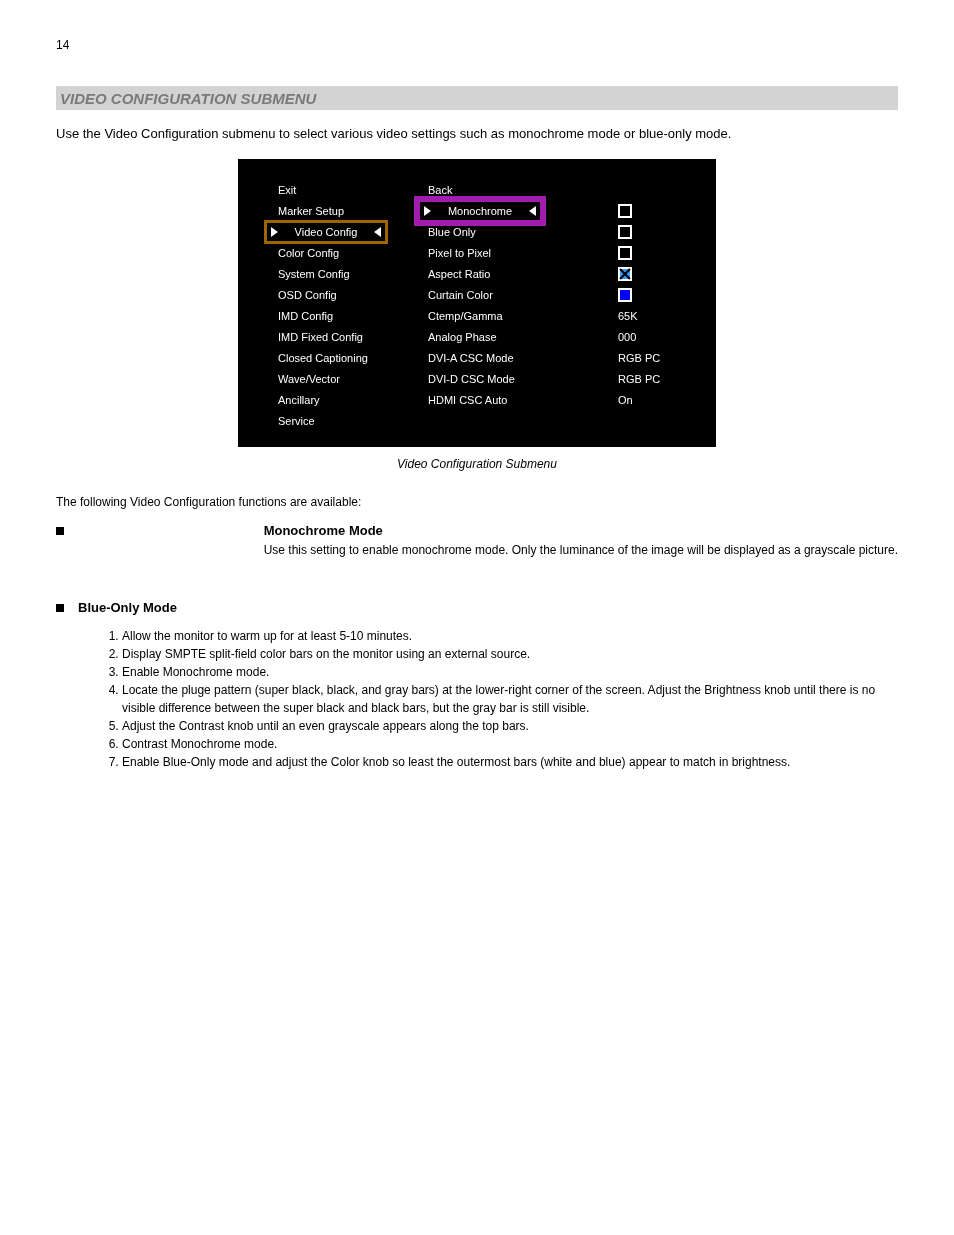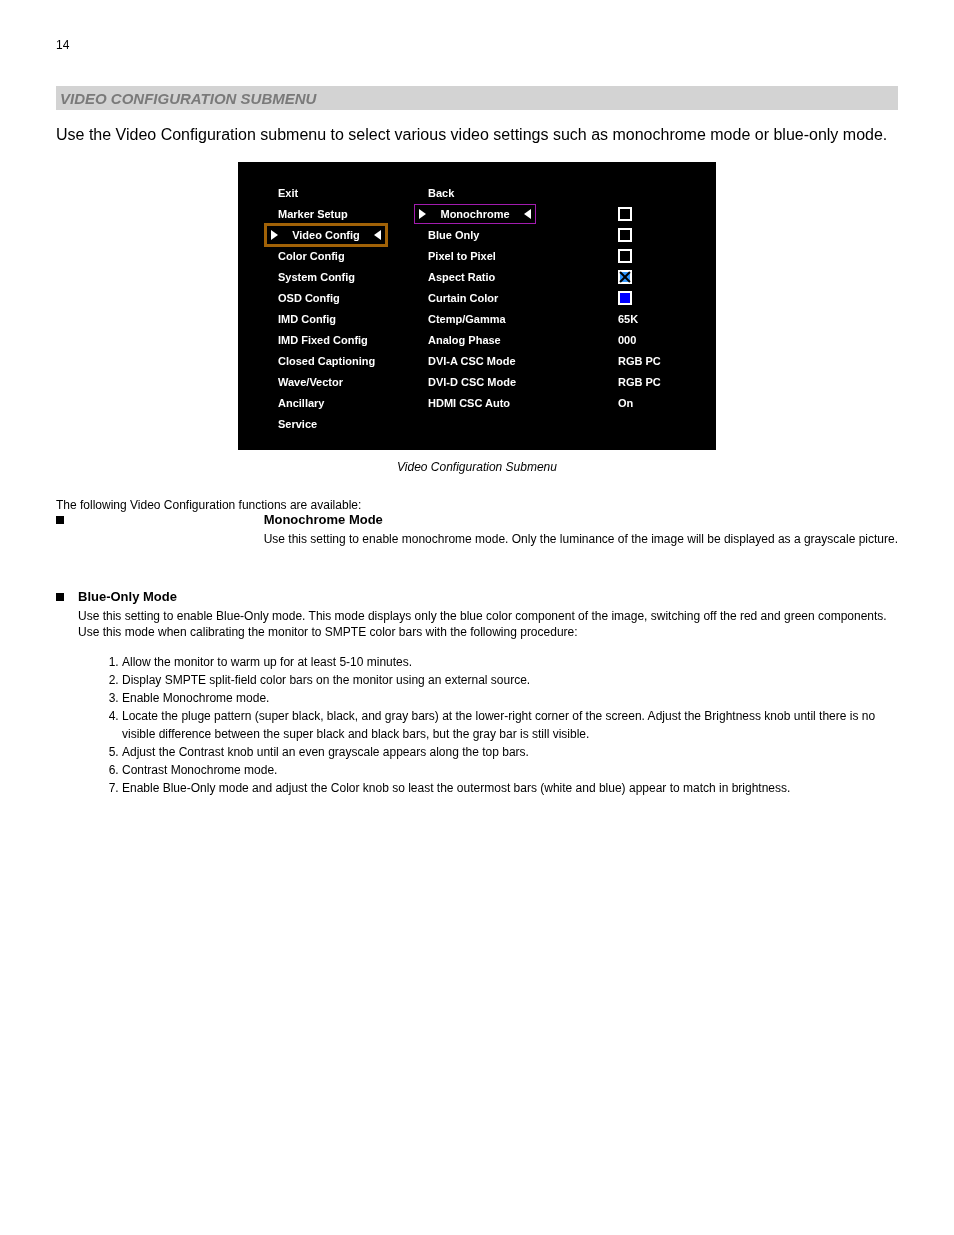--- a/index.html
+++ b/index.html
@@ -1,38 +1,38 @@
 <!DOCTYPE html>
 <html><head>
 <meta charset="utf-8">
 <style>
   html,body{margin:0;padding:0;background:#fff;font-family:Arial,Helvetica,sans-serif;color:#000;}
   .page{width:954px;margin:0 auto;position:relative;min-height:1235px;box-sizing:border-box;padding:38px 56px 0 56px;border-radius:12px;}
   .page-num{font-size:12px;color:#000;margin-bottom:34px;}
   .bar{background:#d3d3d3;height:24px;width:100%;display:flex;align-items:center;padding:0 4px;box-sizing:border-box;margin-bottom:16px;}
   .bar-title{font-weight:bold;font-style:italic;font-size:15px;color:#7a7a7a;}
-  .intro{font-size:16px;margin:6px 0 18px 0;}
+  .intro{font-size:13px;margin:6px 0 18px 0;}
   .osd-wrap{display:flex;justify-content:center;margin-bottom:10px;}
-  .osd{background:#000;color:#fff;width:478px;height:288px;position:relative;font-family:Verdana,Arial,sans-serif;font-size:11px;font-weight:bold;}
+  .osd{background:#000;color:#fff;width:478px;height:288px;position:relative;font-family:Verdana,Arial,sans-serif;font-size:11px;font-weight:normal;}
   .osd .col-left{position:absolute;left:40px;top:20px;width:160px;}
   .osd .col-mid{position:absolute;left:190px;top:20px;width:160px;}
   .osd .col-right{position:absolute;left:380px;top:20px;width:80px;}
   .osd .row{height:21px;display:flex;align-items:center;}
   .osd .sel{border:3px solid #a16207;padding:0 4px;height:18px;display:flex;align-items:center;justify-content:space-between;width:110px;margin-left:-14px;}
-  .osd .sel2{border:1px solid #a21caf;padding:0 4px;height:18px;display:flex;align-items:center;justify-content:space-between;width:112px;margin-left:-14px;}
+  .osd .sel2{border:6px solid #a21caf;padding:0 4px;height:18px;display:flex;align-items:center;justify-content:space-between;width:112px;margin-left:-14px;}
   .tri-r{width:0;height:0;border-top:5px solid transparent;border-bottom:5px solid transparent;border-left:7px solid #fff;display:inline-block;}
   .tri-l{width:0;height:0;border-top:5px solid transparent;border-bottom:5px solid transparent;border-right:7px solid #fff;display:inline-block;}
   .cbox{width:14px;height:14px;border:2px solid #fff;box-sizing:border-box;display:inline-block;}
   .cbox.filled{background:#0000ff;}
   .cbox.checked{background:#3399ff;position:relative;}
   .cbox.checked::before,.cbox.checked::after{content:"";position:absolute;background:#000;width:2px;height:14px;left:4px;top:-2px;}
   .cbox.checked::before{transform:rotate(45deg);}
   .cbox.checked::after{transform:rotate(-45deg);}
   .caption{font-size:12px;font-style:italic;text-align:center;margin:4px 0 24px 0;}
-  .lead{font-size:12px;margin-bottom:0;}
+  .lead{font-size:12px;margin-bottom:14px;}
   .item{display:flex;margin-bottom:6px;justify-content:space-between;}
   .sq{width:8px;height:8px;background:#000;margin-top:4px;margin-right:14px;flex:0 0 auto;}
   .item-title{font-weight:bold;font-size:13px;margin-bottom:4px;}
   .item-body{font-size:12px;line-height:1.35;}
   .spacer{height:36px;}
 </style>
 </head>
 <body>
 
 <div class="page">
@@ -124,21 +124,20 @@
       <div class="item-body">Use this setting to enable monochrome mode. Only the luminance of the image will be displayed as a grayscale picture.</div>
     </div>
   </div>
 
   <div class="spacer"></div>
 
   <div class="item">
     <div class="sq"></div>
     <div>
       <div class="item-title">Blue-Only Mode</div>
-      <div class="item-body">Use this setting to enable Blue-Only mode. This mode displays only the blue color component of the image, switching off the red and green components. Use this mode when calibrating the monitor to SMPTE color bars with the following procedure:</div>
       <ol style="font-size:12px;padding-left:44px;line-height:1.5;">
         <li>Allow the monitor to warm up for at least 5-10 minutes.</li>
         <li>Display SMPTE split-field color bars on the monitor using an external source.</li>
         <li>Enable Monochrome mode.</li>
         <li>Locate the pluge pattern (super black, black, and gray bars) at the lower-right corner of the screen. Adjust the Brightness knob until there is no visible difference between the super black and black bars, but the gray bar is still visible.</li>
         <li>Adjust the Contrast knob until an even grayscale appears along the top bars.</li>
         <li>Contrast Monochrome mode.</li>
         <li>Enable Blue-Only mode and adjust the Color knob so least the outermost bars (white and blue) appear to match in brightness.</li>
       </ol>
     </div>

